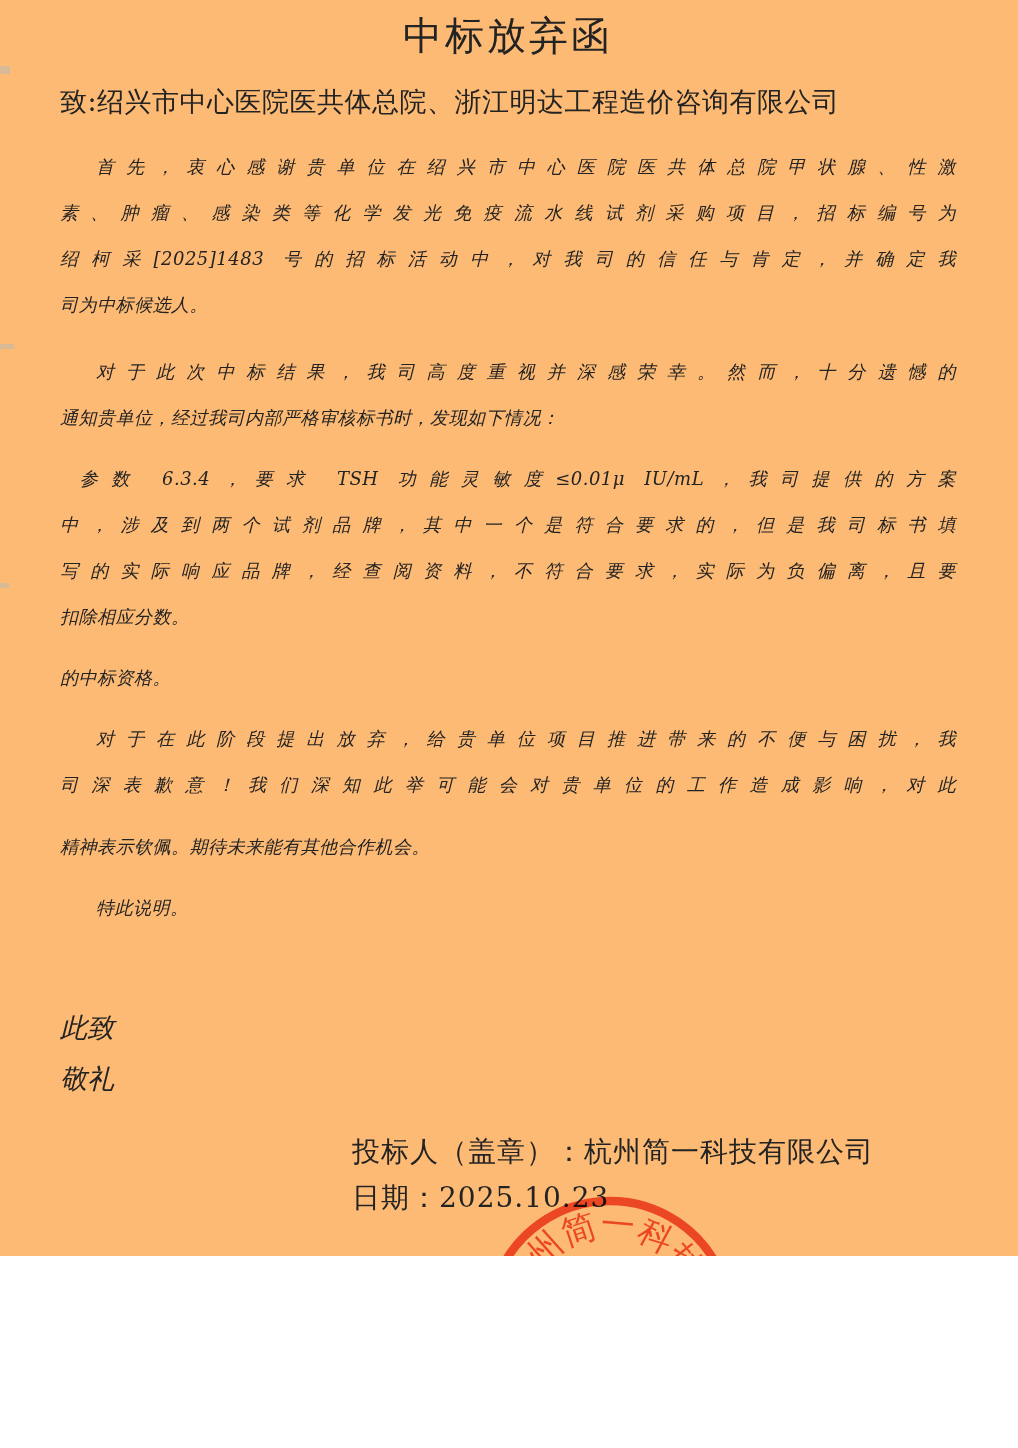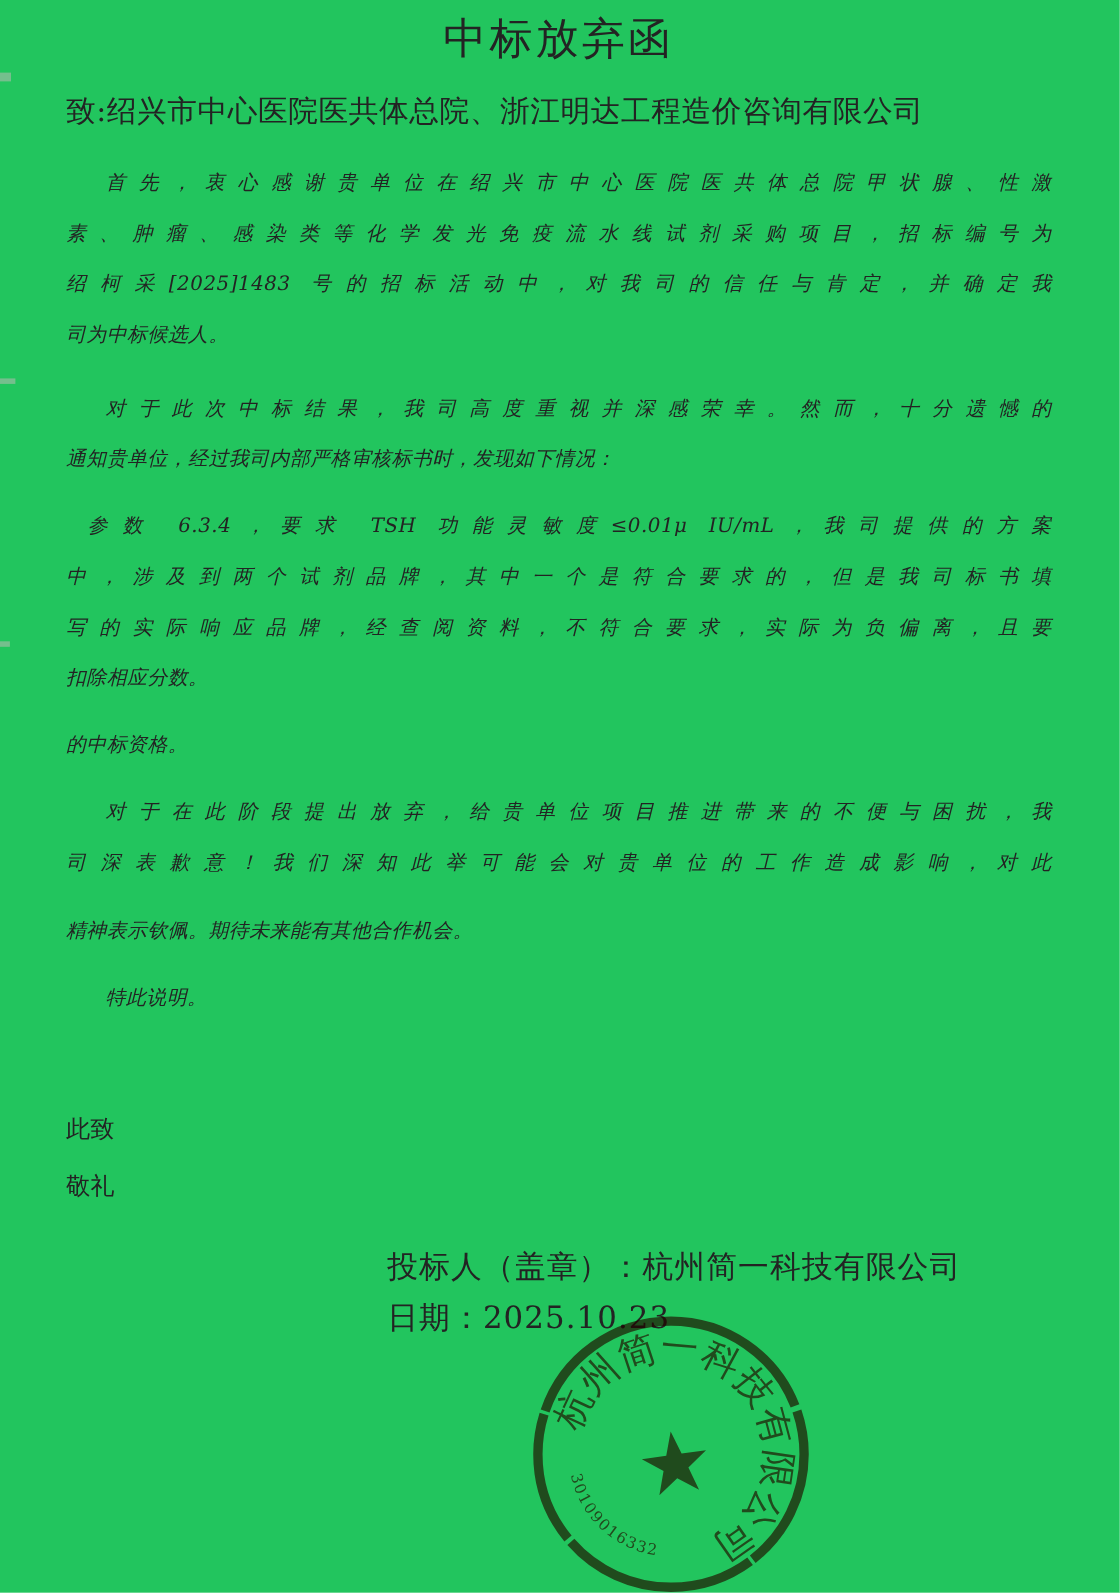--- a/index.html
+++ b/index.html
@@ -1,19 +1,19 @@
 <!DOCTYPE html>
 <html><head>
 <meta charset="utf-8">
 <style>
   html,body { margin:0; padding:0; }
   .page {
     position:relative;
-    width:1018px; height:1448px;
-    background:#22c55e;
+    width:1018px; height:1256px;
+    background:#fdba74;
     color:#232323;
     font-family:"DejaVu Serif","Liberation Serif",serif;
     overflow:hidden;
   }
   .content { padding:4px 62px 0 60px; }
   .doc-title {
     margin:6px 0 0 0;
     font-size:39px; line-height:52px;
     font-weight:normal;
     text-align:center;
@@ -26,21 +26,21 @@
   }
   .para { font-size:18px;font-style:italic; }
   .para .line { line-height:46px; letter-spacing:0.5px; }
   .jl { text-align:justify; text-align-last:justify; }
   .ind2 { text-indent:2em; }
   .ind1 { text-indent:1.1em; }
   .mt-p1 { margin-top:24px; }
   .mt-p2 { margin-top:21px; }
   .mt-p  { margin-top:15px; }
   .mt-p6 { margin-top:16px; }
-  .closing { margin-top:74px; font-size:22px; }
+  .closing { margin-top:74px; font-size:27px;font-style:italic; }
   .closing .line { line-height:46px; }
   .closing .line + .line { margin-top:5px; }
   .signature {
     margin-top:27px; margin-left:292px;
     font-size:28px;
   }
   .signature .line { line-height:46px; letter-spacing:1px; }
   .seal {
     position:absolute;
     left:479px; top:1191px;

